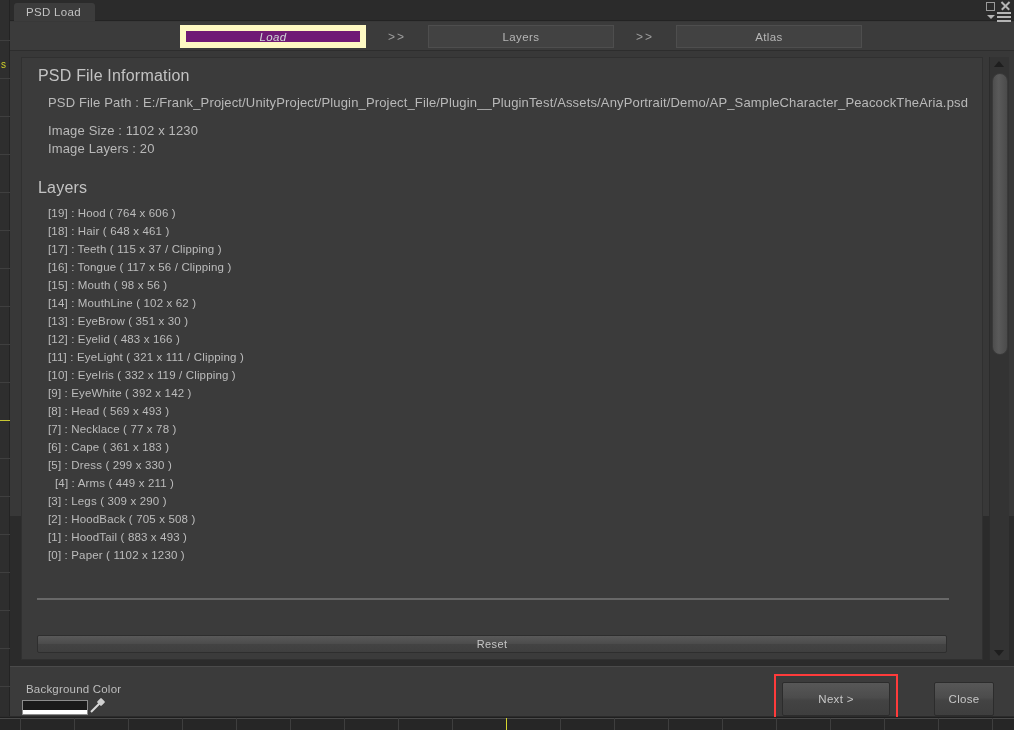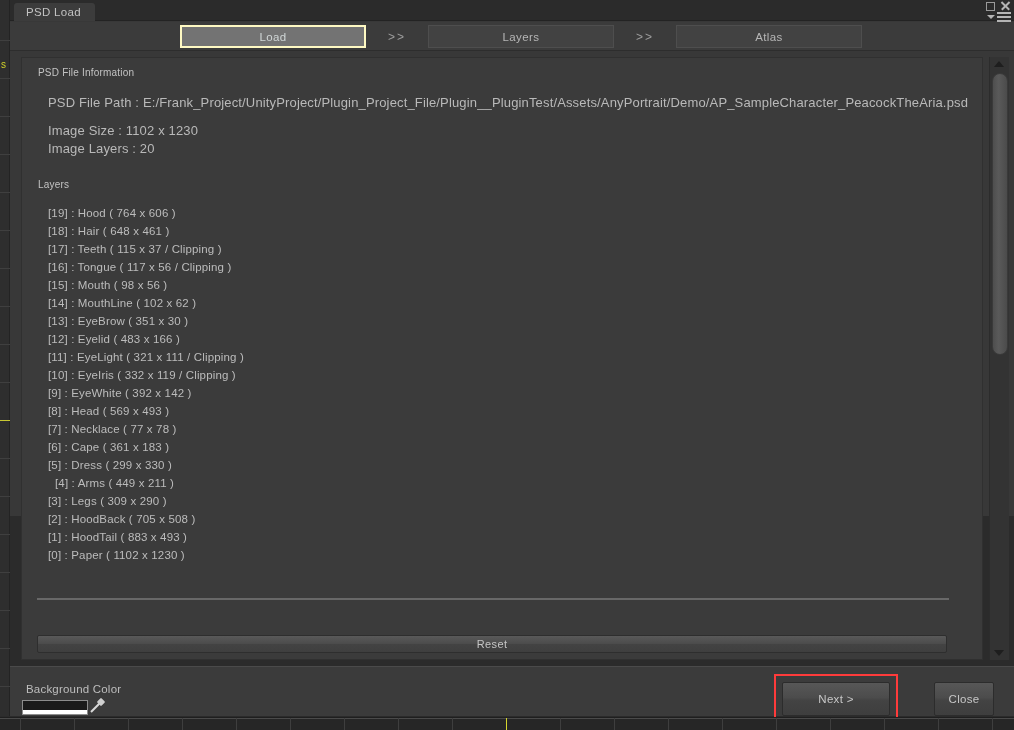--- a/index.html
+++ b/index.html
@@ -139,23 +139,24 @@
     display: flex;
     align-items: center;
     justify-content: center;
     color: #b6b6b6;
     font-size: 11.5px;
     letter-spacing: 0.4px;
     background: #424242;
     border: 1px solid #4e4e4e;
   }
   .step-btn.active {
-    background: #737373;
-    border: 2px solid #fef9c3;
+    background: #701a75;
+    border: 6px solid #fef9c3;
     color: #d0d6d6;
+    font-style: italic;
   }
   .step-arrow {
     color: #9d9d9d;
     font-size: 12px;
     letter-spacing: 2px;
     display: flex;
     align-items: center;
     justify-content: center;
   }
 
@@ -164,21 +165,21 @@
     position: absolute;
     left: 11px; top: 57px;
     width: 962px; height: 603px;
     background: #3b3b3b;
     border: 1px solid #303030;
     overflow: hidden;
   }
   .section-title {
     position: absolute;
     color: #c3c3c3;
-    font-size: 10px;
+    font-size: 16px;
     letter-spacing: 0.2px;
   }
   .info-line {
     position: absolute;
     color: #b9b9b9;
     font-size: 13px;
     letter-spacing: 0.15px;
     white-space: nowrap;
   }
   .layer-line {

